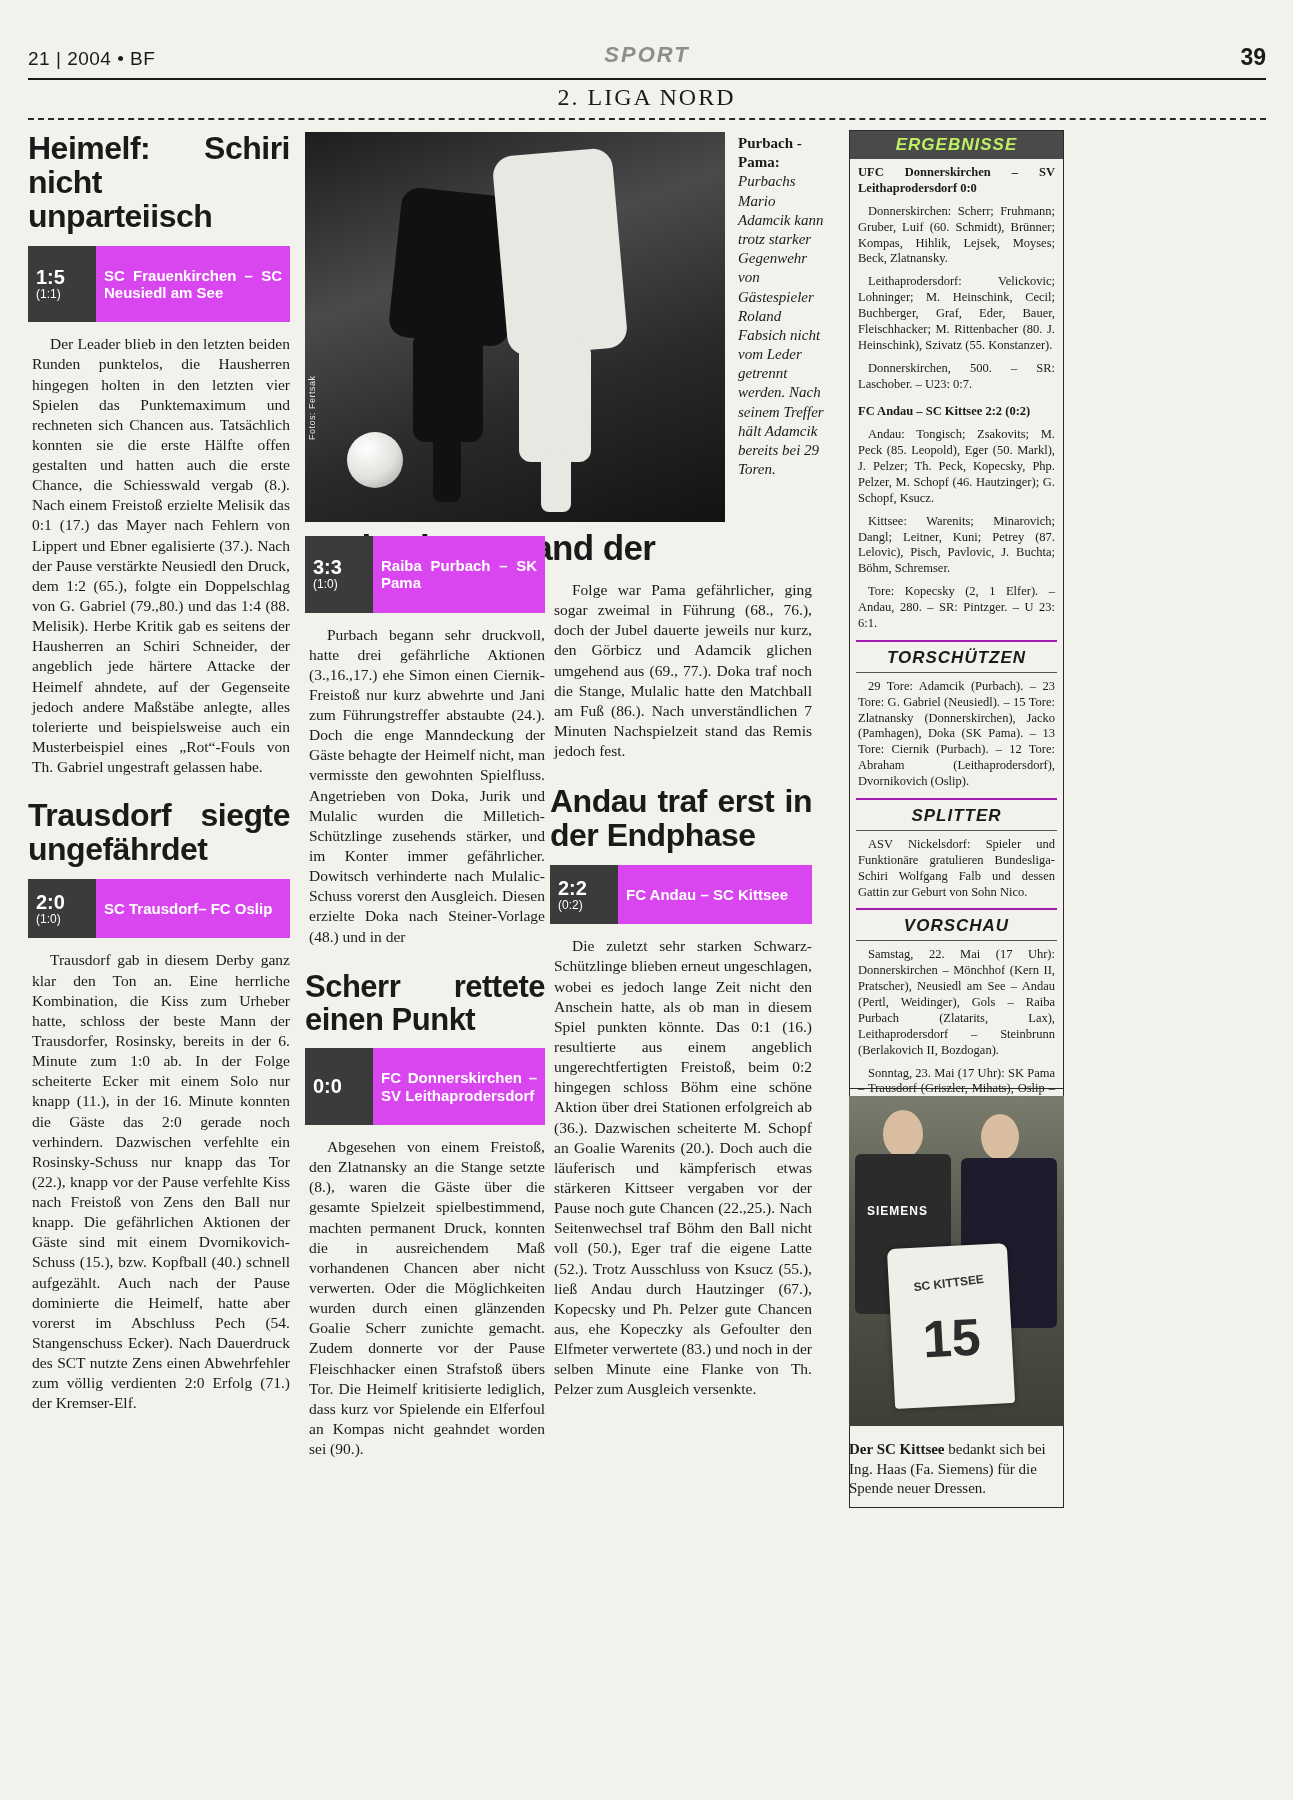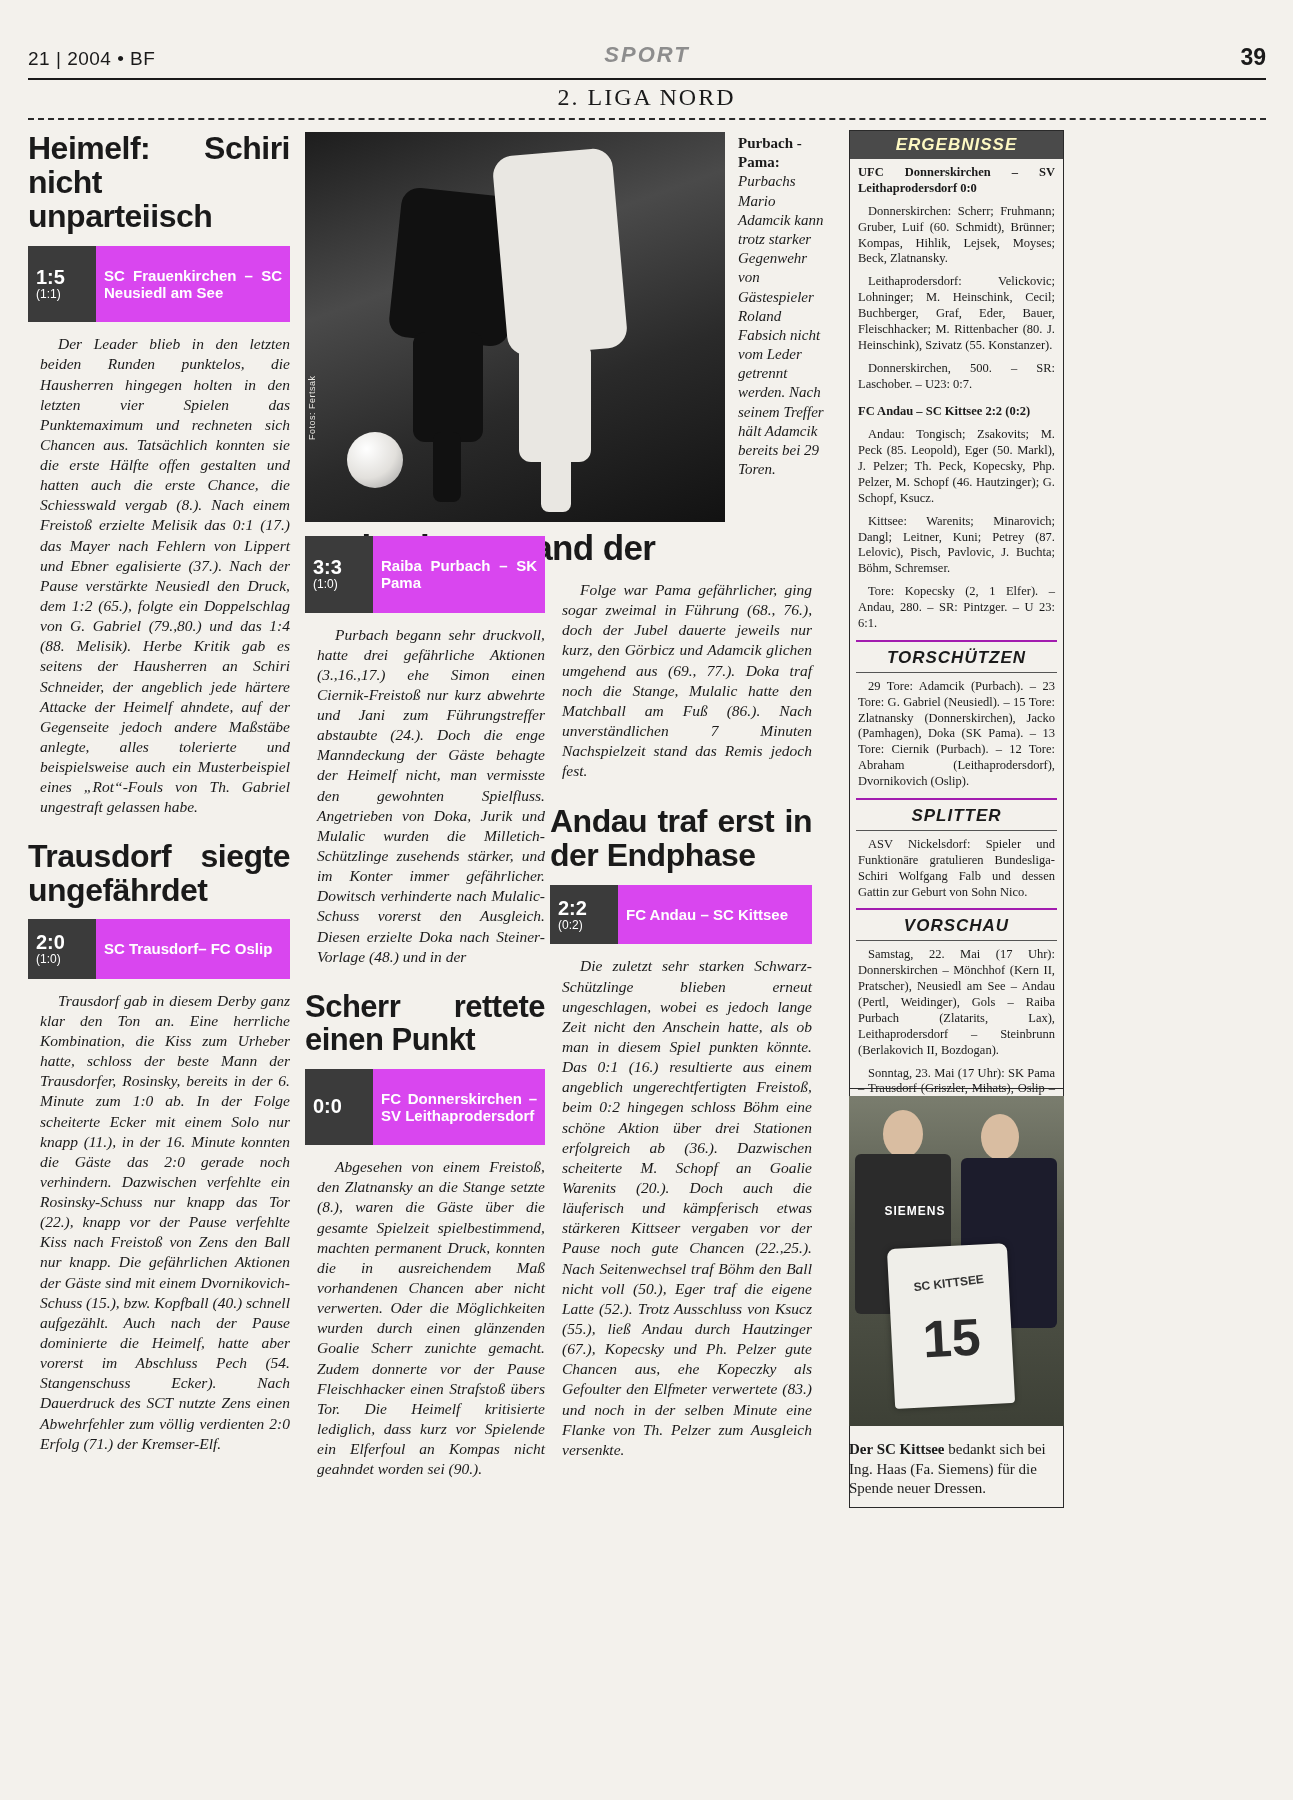--- a/index.html
+++ b/index.html
@@ -37,21 +37,21 @@
     position:absolute;left:0;right:0;top:84px;text-align:center;
     font-family:"Liberation Serif",serif;font-size:24px;letter-spacing:2px;
   }
   .rule-dash{
     position:absolute;left:28px;top:118px;width:1238px;height:0;
     border-top:2px dashed #2a2a2a;
   }
 
   
   .col{position:absolute;font-size:15.5px;line-height:1.30;text-align:justify;}
-  .col p{margin:0 0 0 12px;text-indent:18px;font-style:italic;}
+  .col p{margin:0 0 0 4px;text-indent:18px;}
   .col1{left:28px;top:132px;width:262px;}
   .col2{left:305px;top:536px;width:240px;}
 
   h1.head{
     font-family:"Liberation Sans",sans-serif;
     font-weight:bold;font-size:32px;line-height:1.06;margin:0 0 12px 0;
     letter-spacing:-0.5px;
   }
   h1.head.small{font-size:31px;}
   .score-bar{
@@ -102,21 +102,21 @@
     letter-spacing:-0.6px;
   }
 
   
   .rbox{
     position:absolute;left:849px;top:130px;width:215px;
     border:1px solid #2a2a2a;padding:0 0 8px 0;box-sizing:border-box;
     background:#f3f1ec;
   }
   .rbox-title{
-    background:#4a4a4a;color:#fef9c3;text-align:center;
+    background:#4a4a4a;color:#bef264;text-align:center;
     font-family:"Liberation Sans",sans-serif;font-style:italic;font-weight:bold;
     font-size:17px;letter-spacing:1px;padding:4px 0 4px 0;
   }
   .rbox-sub{
     text-align:center;font-family:"Liberation Sans",sans-serif;font-style:italic;
     font-weight:bold;font-size:17px;letter-spacing:1px;padding:6px 0 4px 0;
     border-top:2px solid #a21caf;border-bottom:1px solid #555;margin:8px 6px 6px 6px;
   }
   .rbox p{
     margin:0 0 7px 0;padding:0 8px;font-size:12.5px;line-height:1.27;text-align:justify;
@@ -140,21 +140,21 @@
     font-family:"Liberation Sans",sans-serif;font-weight:bold;font-size:52px;color:#2c2c2c;
   }
   .p2-kittsee{
     position:absolute;left:8px;right:8px;top:30px;text-align:center;
     font-family:"Liberation Sans",sans-serif;font-weight:bold;font-size:12px;color:#333;
     transform:rotate(-4deg);
   }
   .p2-head{position:absolute;border-radius:50%;background:#d9bda1;}
   .p2-body{position:absolute;border-radius:6px;}
   .siemens{
-    position:absolute;left:18px;top:108px;width:96px;text-align:center;
+    position:absolute;left:18px;top:108px;width:96px;
     font-family:"Liberation Sans",sans-serif;font-weight:bold;font-size:12px;color:#fff;
     letter-spacing:1px;
   }
   .photo2-cap{
     position:absolute;left:849px;top:1440px;width:215px;
     font-size:15px;line-height:1.3;text-align:left;font-family:"Liberation Serif",serif;
   }
   .photo2-cap b{font-weight:bold;}
   .rbox-outline{
     position:absolute;left:849px;top:1088px;width:215px;height:420px;

